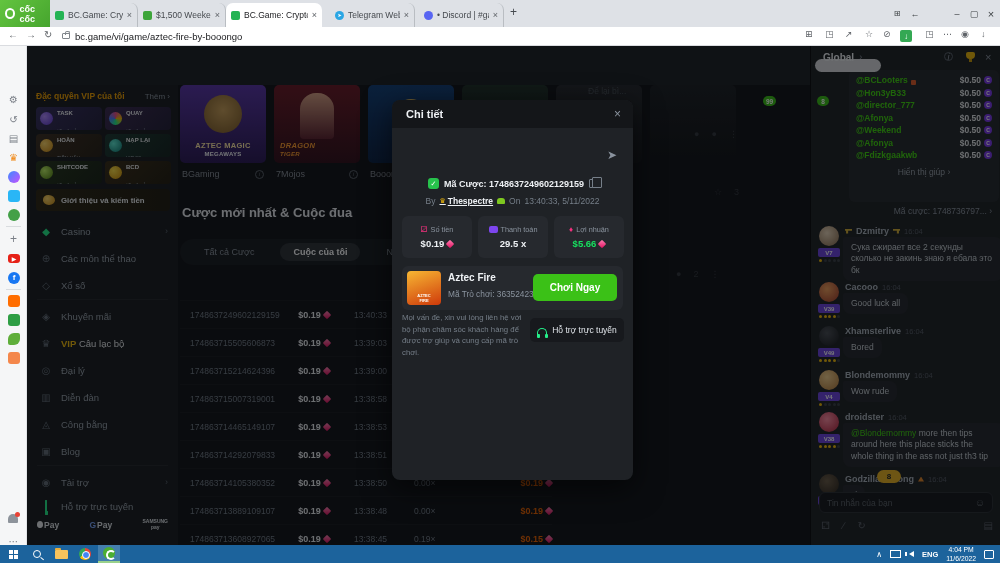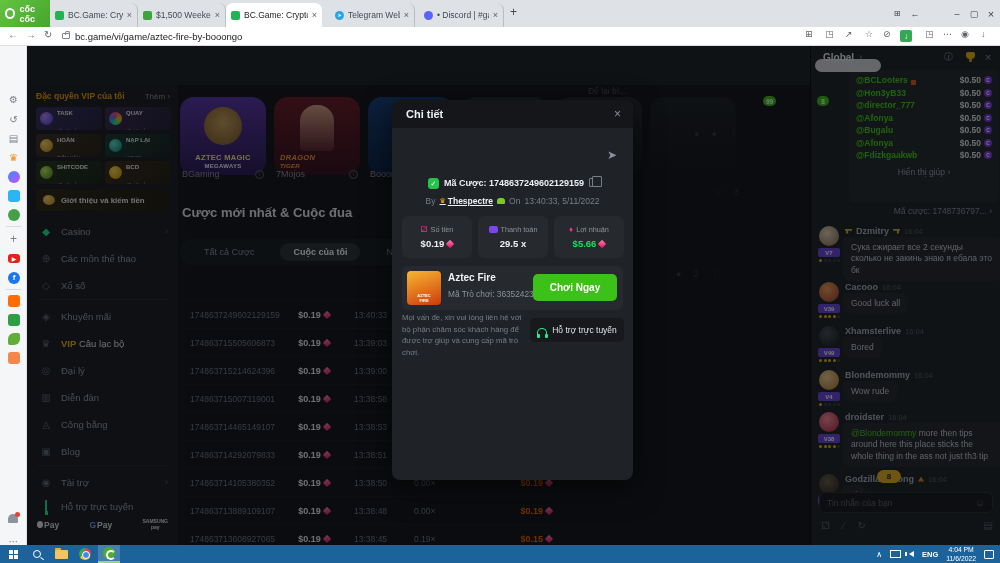--- a/index.html
+++ b/index.html
@@ -103,21 +103,21 @@
 .hdset{width:10px;height:7px;border:1.6px solid #24ee89;border-bottom:none;border-radius:6px 6px 0 0;position:relative;margin-top:3px}
 .hdset:before,.hdset:after{content:"";position:absolute;bottom:-3px;width:3px;height:4px;background:#24ee89;border-radius:1px}
 .hdset:before{left:-1.5px}.hdset:after{right:-1.5px}
 #pays{position:absolute;left:10px;top:434px;width:131px;display:flex;justify-content:space-between;align-items:center;color:#dfe3e8}
 #pays .ap{font-size:8.5px;font-weight:bold;display:flex;align-items:center;gap:1px}
 #pays .apl{width:6px;height:7px;background:#e8eaed;border-radius:50% 50% 45% 45%}
 #pays .g{color:#7ba4f7;font-weight:bold}
 #pays .sam{font-size:5px;line-height:1.1;text-align:center;font-weight:bold}
 
 
-.gcard{position:absolute;top:12px;width:86px;height:78px;border-radius:14px;overflow:hidden}
+.gcard{position:absolute;top:0;width:86px;height:78px;border-radius:5px;overflow:hidden}
 .gcard .cap{position:absolute;left:0;right:0;bottom:5px;text-align:center;font-weight:800;color:#ffe9a8;font-size:7.5px;line-height:1.25;letter-spacing:.3px}
 .gcard .cap .s2{display:block;font-size:6px;color:#f6f7f9}
 #g1{background:linear-gradient(180deg,#5a36a8,#2c1a56)}
 #g2{background:linear-gradient(180deg,#6b1a26,#33101c)}
 #g2 .cap{color:#ff9d2e;font-style:italic;text-align:left;padding-left:6px}
 #g3{background:linear-gradient(180deg,#14417a,#0d2347)}
 #g3 .cap{color:#ffd76b}
 #g4{background:linear-gradient(180deg,#203029,#11181d)}
 #g5{background:linear-gradient(180deg,#26292e,#16181c)}
 #g6{background:linear-gradient(180deg,#1d2024,#121418)}
@@ -182,21 +182,21 @@
 #chatinput .sm{margin-left:auto;color:#5a6168;font-size:10px}
 #chatfoot{position:absolute;left:10px;top:474px;width:172px;display:flex;gap:13px;color:#5a6168;font-size:10px;align-items:center}
 #chatfoot .right{margin-left:auto}
 
 
 #modal{position:absolute;left:392px;top:100px;width:241px;height:380px;background:#1f2226;border-radius:8px;z-index:60;box-shadow:0 8px 30px rgba(0,0,0,.6)}
 #mhead{position:absolute;left:0;top:0;width:241px;height:28px;background:#141619;border-radius:8px 8px 0 0;display:flex;align-items:center}
 #mhead .t{margin-left:14px;font-size:11px;font-weight:bold;color:#eef1f4}
 #mhead .x{position:absolute;right:12px;color:#8a939e;font-size:12px}
 #mshare{position:absolute;right:16px;top:48px;color:#8a939e;font-size:12px}
-#midrow{position:absolute;left:0;top:78px;width:241px;display:flex;justify-content:center;gap:5px}
+#midrow{position:absolute;left:0;top:78px;width:241px;display:flex;align-items:center;justify-content:center;gap:5px}
 .vbadge2{width:11px;height:11px;background:#27c24c;border-radius:3px;color:#fff;font-size:7px;display:flex;align-items:center;justify-content:center}
 #midrow .t{font-size:9px;font-weight:bold;color:#eef1f4}
 .copy{width:8px;height:9px;border:1px solid #767f89;border-radius:1px;position:relative}
 .copy:before{content:"";position:absolute;left:2px;top:-3px;width:8px;height:9px;border:1px solid #767f89;border-radius:1px;background:#1f2226}
 #mbyrow{position:absolute;left:0;top:96px;width:241px;display:flex;align-items:center;justify-content:center;gap:4px;font-size:8.5px;color:#767f89}
 #mbyrow .au{color:#eef1f4;font-weight:bold;text-decoration:underline;display:flex;align-items:center;gap:2px}
 #mbyrow .au .cr{color:#f0b90b;font-size:7px}
 #mbyrow .frog{width:8px;height:6px;background:#7ec820;border-radius:3px 3px 1px 1px}
 .statbox{position:absolute;top:116px;width:70px;height:42px;background:#26292e;border-radius:6px;display:flex;flex-direction:column;align-items:center;justify-content:center;gap:4px}
 .statbox .l{display:flex;align-items:center;gap:3px;font-size:7.3px;color:#8a939e}
@@ -644,21 +644,21 @@
           </span>
         </div>
       <div class="tip">
           <span class="u">@Afonya</span>
           <span class="a">
             <span>$0.50</span>
             <span class="ccoin">C</span>
           </span>
         </div>
       <div class="tip">
-          <span class="u">@Bugalu</span>
+          <span class="u">@Weekend</span>
           <span class="a">
             <span>$0.50</span>
             <span class="ccoin">C</span>
           </span>
         </div>
       <div class="tip">
           <span class="u">@Afonya</span>
           <span class="a">
             <span>$0.50</span>
             <span class="ccoin">C</span>

